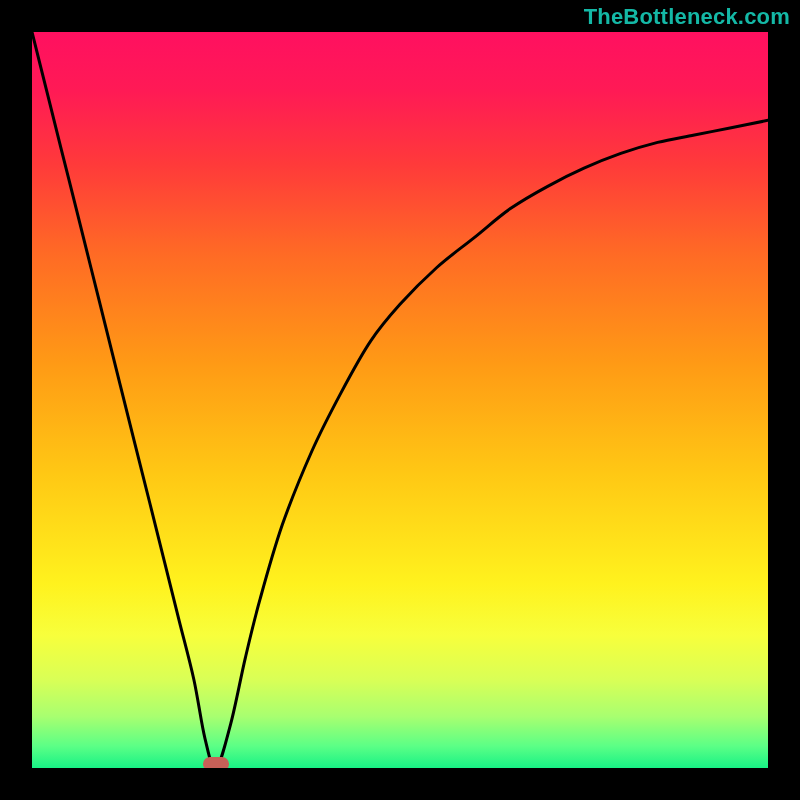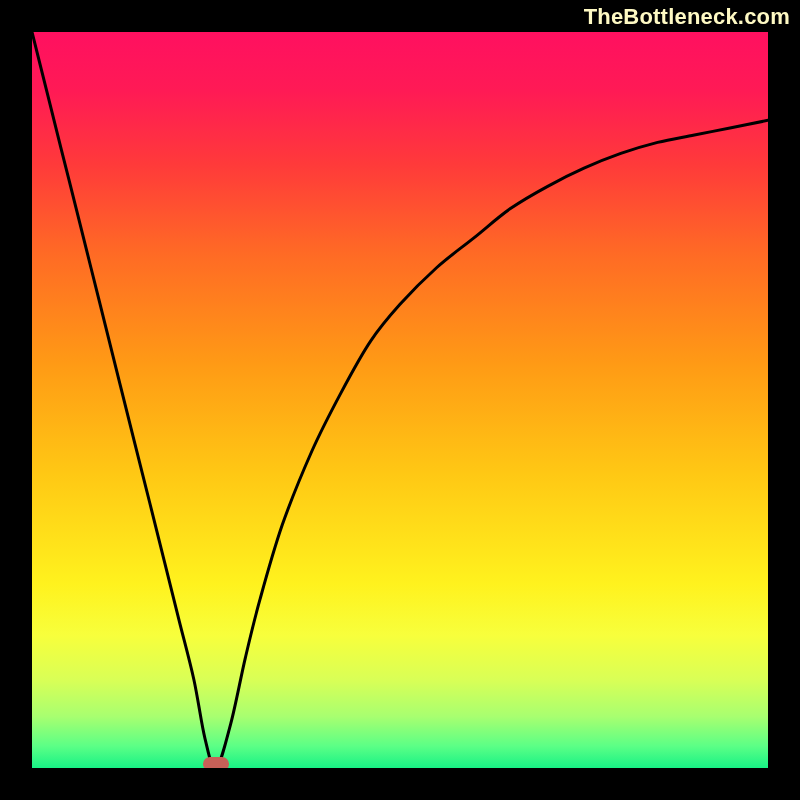--- a/index.html
+++ b/index.html
@@ -41,21 +41,21 @@
     border-radius: 8px;
     transform: translate(-50%, -50%);
   }
   .watermark {
     position: absolute;
     top: 4px;
     right: 10px;
     font-family: Arial, Helvetica, sans-serif;
     font-size: 22px;
     font-weight: 600;
-    color: #fef9c3;
+    color: #14b8a6;
     letter-spacing: 0.2px;
     user-select: none;
     margin-left: 28px;
   }
 </style>
 </head>
 <body>
 
 <div class="frame">
 

